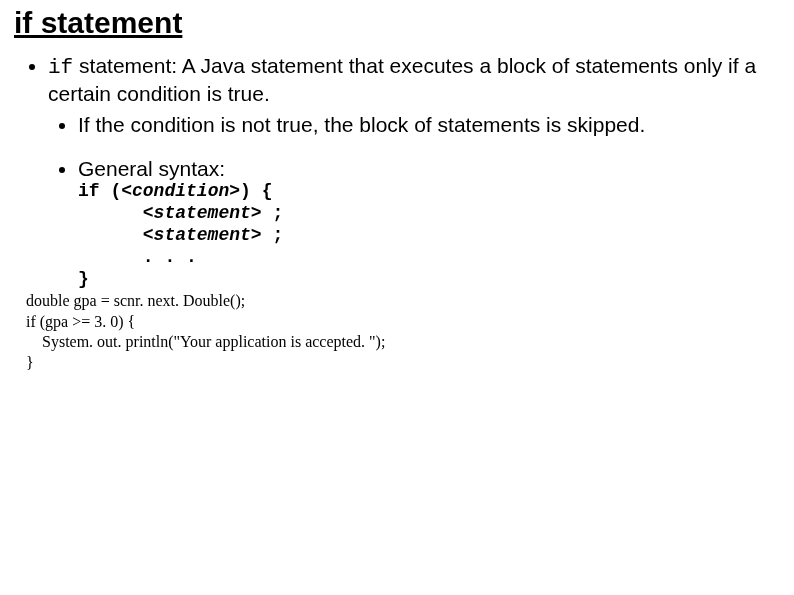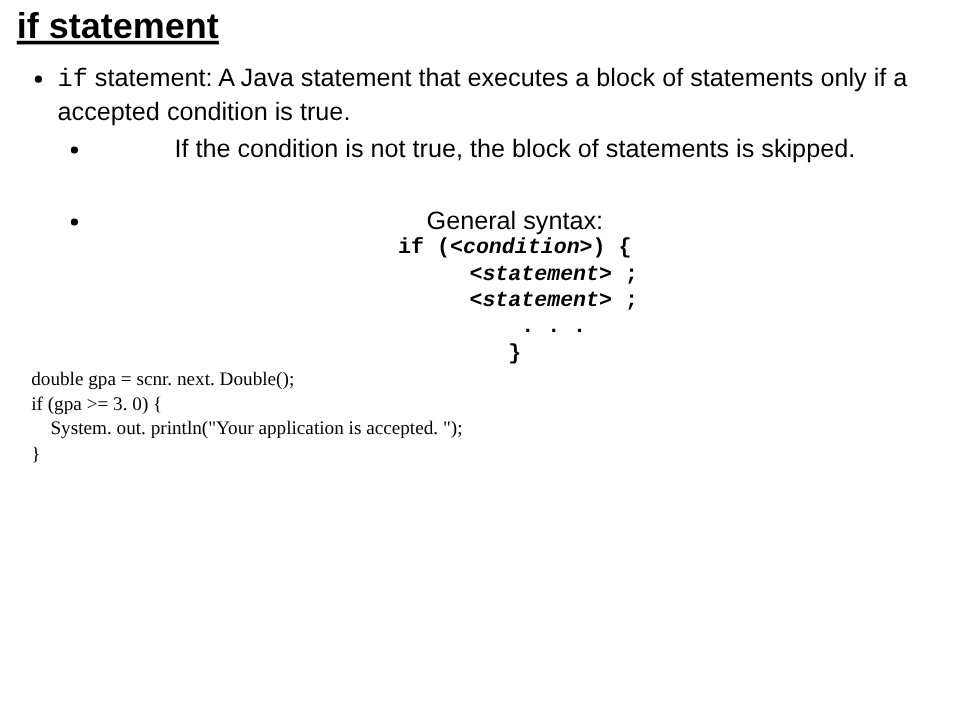--- a/index.html
+++ b/index.html
@@ -30,29 +30,28 @@
     padding-left: 34px;
   }
   ul.outer > li {
     font-size: 21px;
     line-height: 1.22;
   }
   ul.inner {
     list-style: disc;
     margin: 6px 0 0 0;
     padding-left: 30px;
-    text-align: center;
   }
   ul.inner > li {
     font-size: 21px;
     line-height: 1.22;
     margin-top: 2px;
   }
   ul.inner > li.spaced {
-    margin-top: 34px;
+    margin-top: 18px;
   }
   .bold { font-weight: normal; }
   .mono { font-family: "Courier New", Courier, monospace; }
   .syntax-block {
     font-family: "Courier New", Courier, monospace;
     font-size: 18px;
     font-weight: bold;
     line-height: 1.22;
     margin-left: 0;
     white-space: pre;
@@ -74,21 +73,21 @@
 </style>
 </head>
 <body>
 
 <div class="slide">
 
   <h1 class="title">if statement</h1>
 
   <ul class="outer">
     <li>
-      <span class="bold mono">if</span><span class="bold"> statement: A Java statement that executes a block of statements only if a accepted condition is true.</span>
+      <span class="bold mono">if</span><span class="bold"> statement: A Java statement that executes a block of statements only if a certain condition is true.</span>
 
       <ul class="inner">
         <li>
           <span class="bold">If the condition is not true, the block of statements is skipped.</span>
         </li>
         <li class="spaced">
           <span class="bold">General syntax:</span>
           <div class="syntax-block"><span>if (</span><span class="italic">&lt;condition&gt;</span><span>) {</span>
 <span>      </span><span class="italic">&lt;statement&gt;</span><span> ;</span>
 <span>      </span><span class="italic">&lt;statement&gt;</span><span> ;</span>

